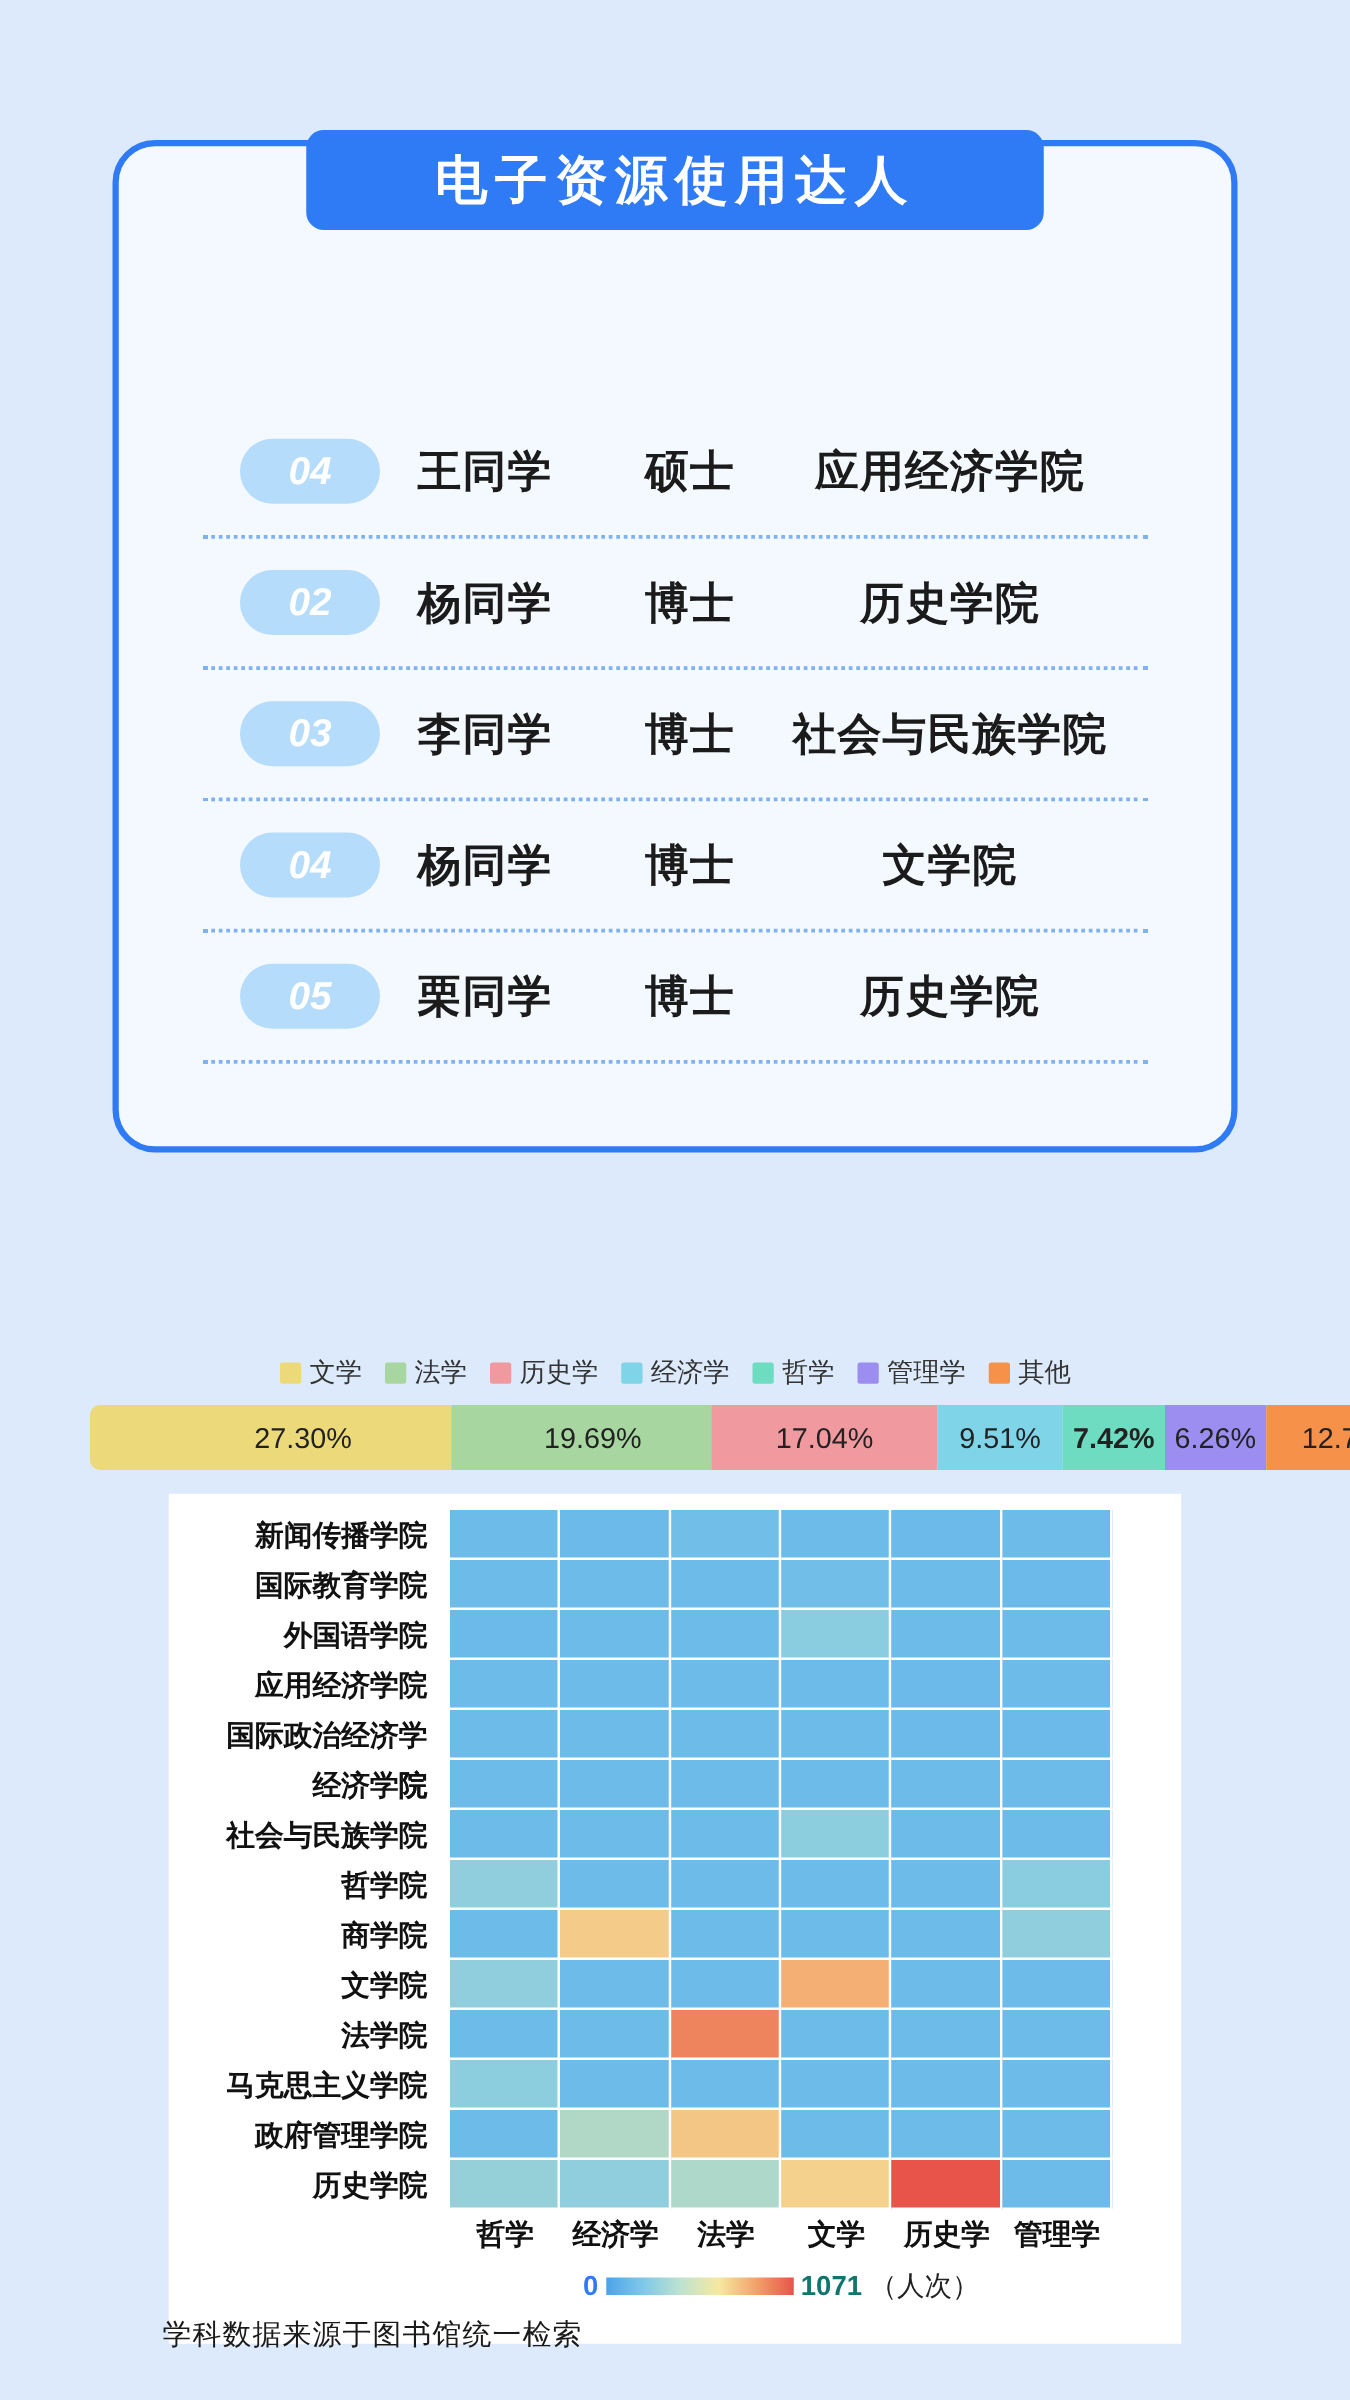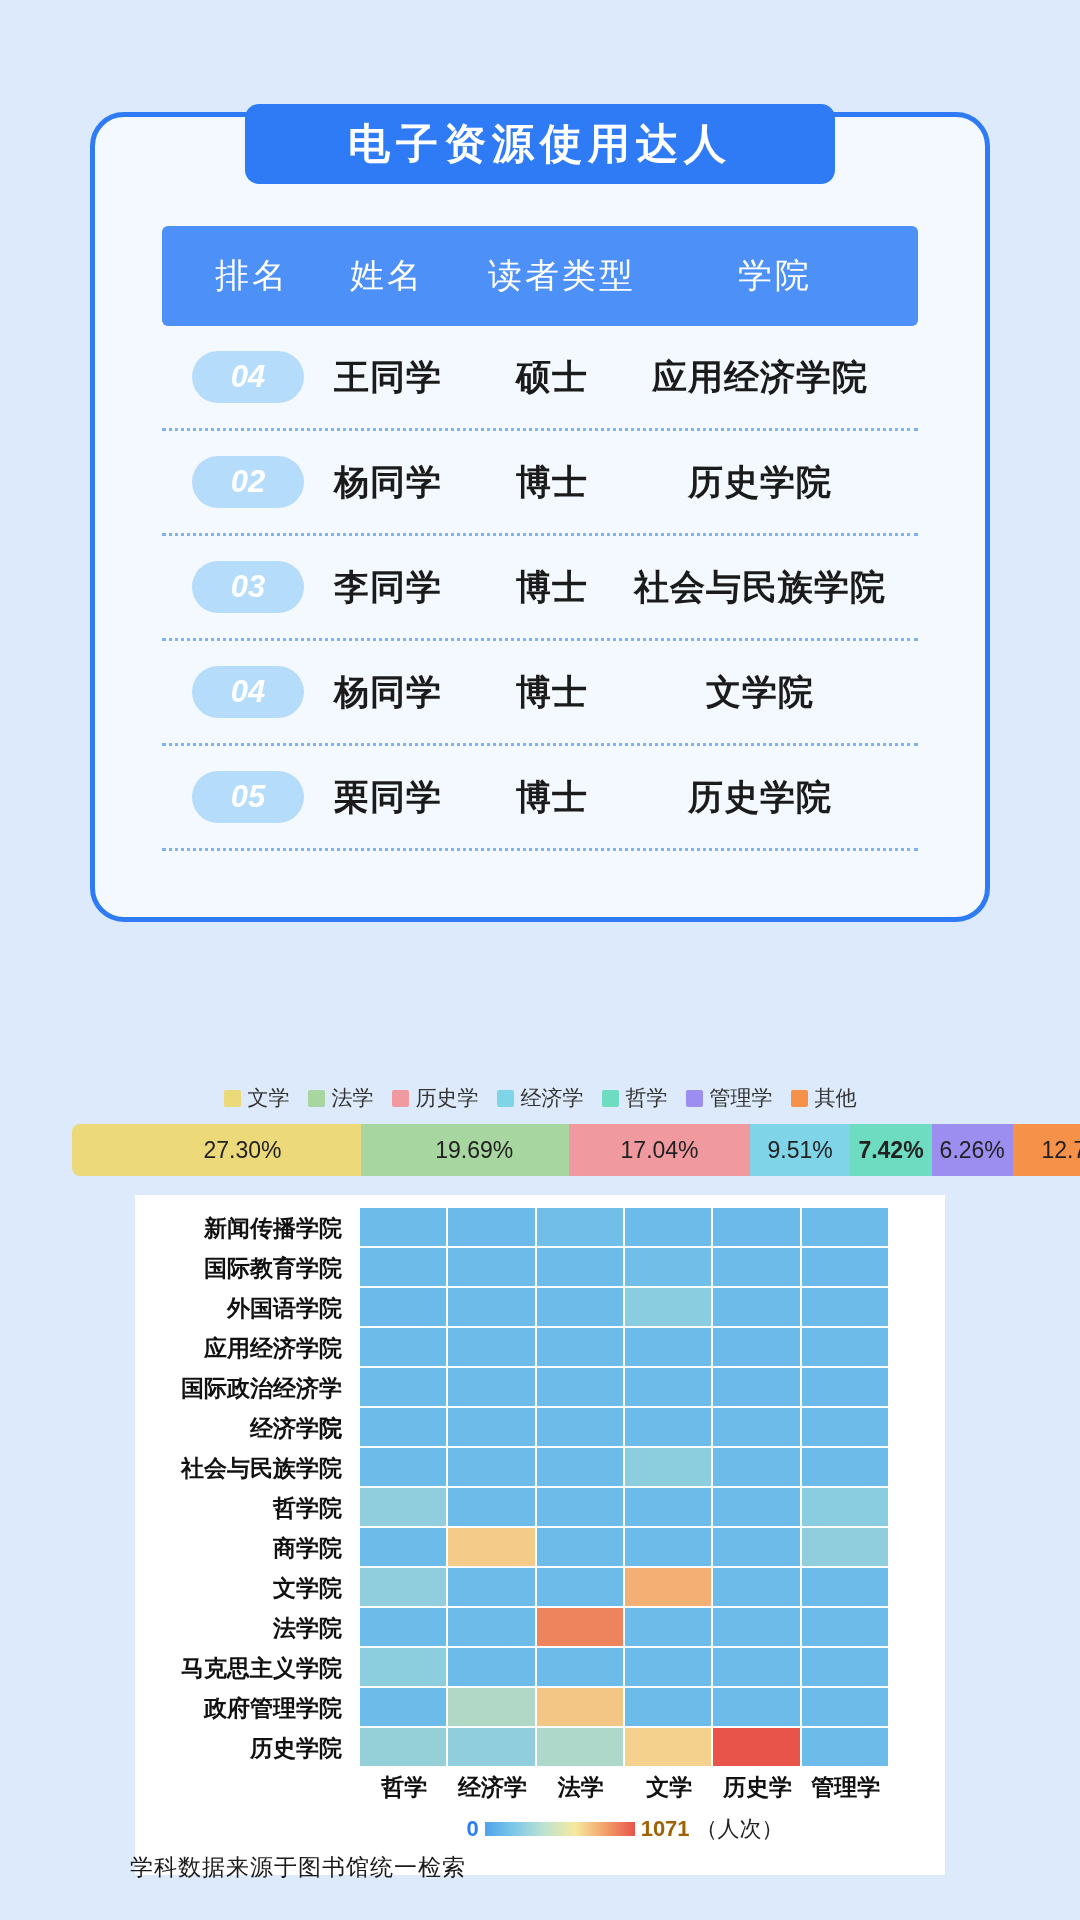--- a/index.html
+++ b/index.html
@@ -254,47 +254,41 @@
     font-size: 22px;
     color: #222222;
     font-weight: bold;
   }
   .colorbar {
     width: 150px;
     height: 14px;
     background: linear-gradient(to right, #4da3ea, #7fc9e8, #bfe3cf, #f6e9a0, #f2a26a, #e8534a);
   }
   .cb-min { color: #2f7bf5; }
-  .cb-max { color: #a16207; }
+  .cb-max { color: #0f766e; }
   .cb-unit { color: #222222; font-weight: normal; }
 
   .footnote {
     position: absolute;
     left: 130px;
     top: 1852px;
     font-size: 23px;
     color: #1a1a1a;
     letter-spacing: 1px;
   }
 </style>
 </head>
 <body>
 
 <div class="page">
 
   <div class="rank-card"></div>
 
   <div class="rank-title">电子资源使用达人</div>
 
-  <div class="rank-head">
-    <div class="h-rank">排名</div>
-    <div class="h-name">姓名</div>
-    <div class="h-type">读者类型</div>
-    <div class="h-college">学院</div>
-  </div>
 
   <div class="rank-rows">
     <div class="rank-row">
       <div class="rank-badge">04</div>
       <div class="cell-name">王同学</div>
       <div class="cell-type">硕士</div>
       <div class="cell-college">应用经济学院</div>
     </div>
     <div class="rank-row">
       <div class="rank-badge">02</div>

